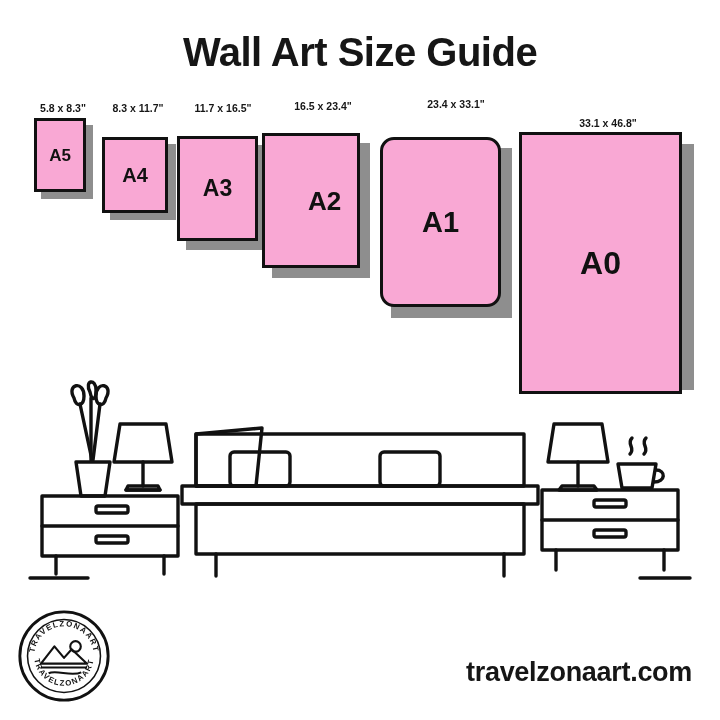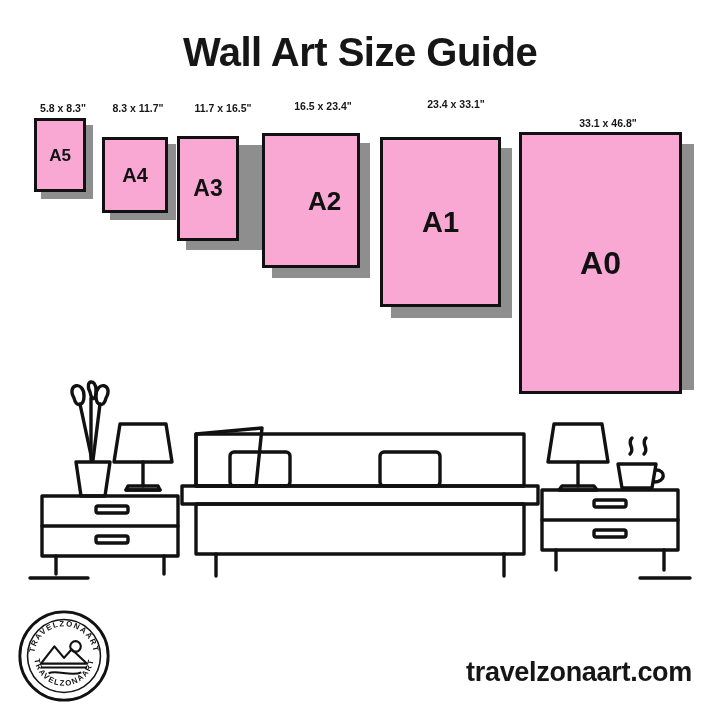--- a/index.html
+++ b/index.html
@@ -116,37 +116,37 @@
       <div class="frame-label" style="left:-4px; top:-16px; width:80px;">8.3 x 11.7"</div>
       <div class="frame-shadow" style="left:8px; top:26px; width:66px; height:76px;"></div>
       <div class="frame-box" style="left:0; top:19px; width:66px; height:76px;">
         <span class="frame-name" style="font-size:20px;">A4</span>
       </div>
     </div>
 
     <div class="frame-group" style="left:177px; top:118px; width:96px; height:132px;">
       <div class="frame-label" style="left:-4px; top:-16px; width:100px;">11.7 x 16.5"</div>
       <div class="frame-shadow" style="left:9px; top:27px; width:81px; height:105px;"></div>
-      <div class="frame-box" style="left:0; top:18px; width:62px; height:105px;">
+      <div class="frame-box" style="left:0; top:18px; width:81px; height:105px;">
         <span class="frame-name" style="font-size:23px;">A3</span>
       </div>
     </div>
 
     <div class="frame-group" style="left:262px; top:114px; width:114px; height:165px;">
       <div class="frame-label" style="left:6px; top:-14px; width:110px;">16.5 x 23.4"</div>
       <div class="frame-shadow" style="left:10px; top:29px; width:98px; height:135px;"></div>
       <div class="frame-box" style="left:0; top:19px; width:98px; height:135px;padding-left:27px;">
         <span class="frame-name" style="font-size:26px;">A2</span>
       </div>
     </div>
 
     <div class="frame-group" style="left:380px; top:110px; width:135px; height:210px;">
       <div class="frame-label" style="left:16px; top:-12px; width:120px;">23.4 x 33.1"</div>
       <div class="frame-shadow" style="left:11px; top:38px; width:121px; height:170px;"></div>
-      <div class="frame-box" style="left:0; top:27px; width:121px; height:170px;">
+      <div class="frame-box" style="left:0; top:27px; width:121px; height:170px;border-radius:14px;">
         <span class="frame-name" style="font-size:29px;">A1</span>
       </div>
     </div>
 
     <div class="frame-group" style="left:519px; top:100px; width:180px; height:290px;">
       <div class="frame-label" style="left:24px; top:17px; width:130px;">33.1 x 46.8"</div>
       <div class="frame-shadow" style="left:12px; top:44px; width:163px; height:246px;"></div>
       <div class="frame-box" style="left:0; top:32px; width:163px; height:262px;">
         <span class="frame-name" style="font-size:32px;">A0</span>
       </div>

